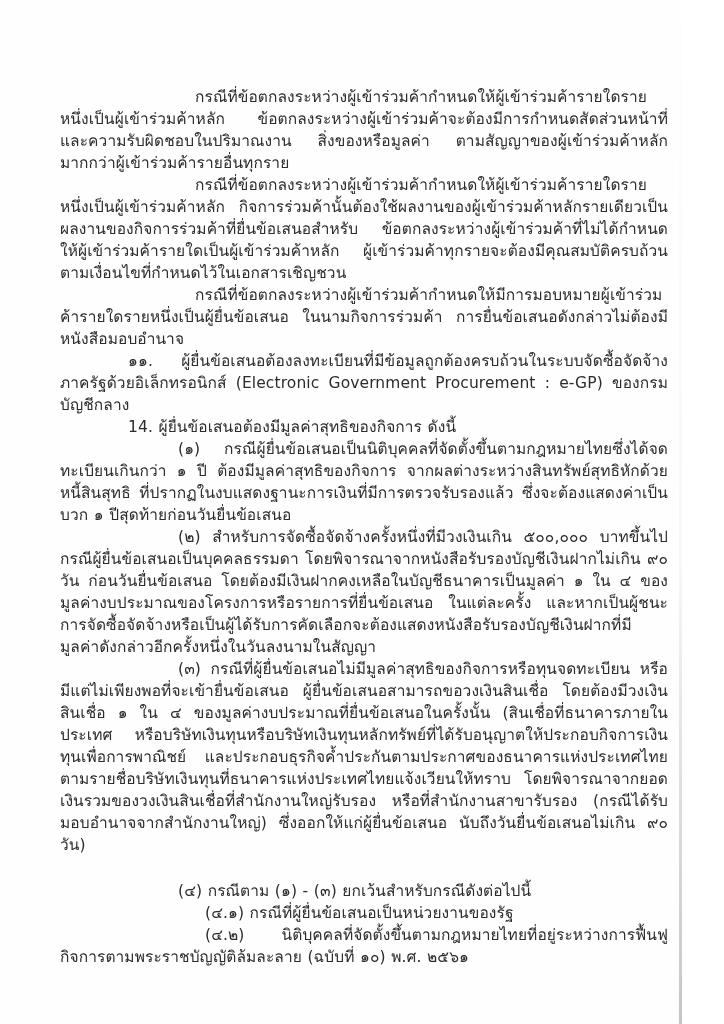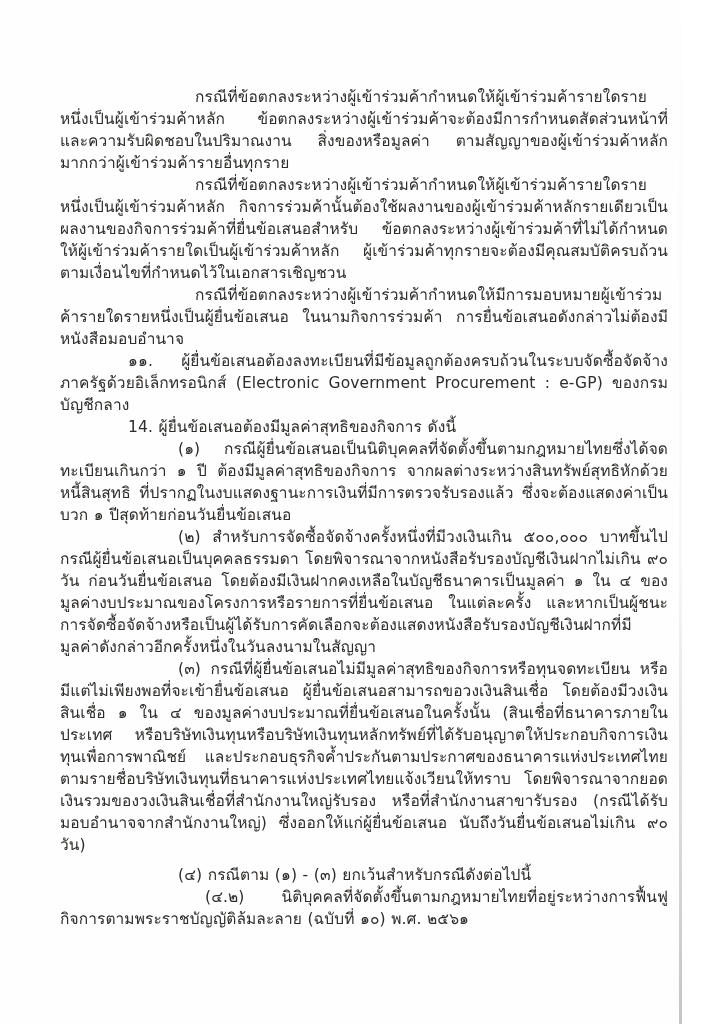--- a/index.html
+++ b/index.html
@@ -29,21 +29,21 @@
     margin: 0;
     letter-spacing: 0.1px;
     word-spacing: 0.5px;
   }
   
   .p-indent  { text-indent: 135px; }
   .p-item    { text-indent: 68px;  }
   .p-sub     { text-indent: 118px; }
   .p-sub2    { text-indent: 145px; }
   .gap-top-sm { }
-  .gap-top-md { margin-top: 8px; }
+  .gap-top-md { margin-top: 24px; }
   
   .scan-edge {
     position: absolute;
     top: 0;
     right: 0;
     width: 3px;
     height: 100%;
     background: linear-gradient(to bottom,
       rgba(120,120,120,0.00) 0%,
       rgba(120,120,120,0.05) 55%,
@@ -68,18 +68,19 @@
     <p class="para p-item">14. ผู้ยื่นข้อเสนอต้องมีมูลค่าสุทธิของกิจการ ดังนี้</p>
 
     <p class="para p-sub">(๑) กรณีผู้ยื่นข้อเสนอเป็นนิติบุคคลที่จัดตั้งขึ้นตามกฎหมายไทยซึ่งได้จดทะเบียนเกินกว่า ๑ ปี ต้องมีมูลค่าสุทธิของกิจการ จากผลต่างระหว่างสินทรัพย์สุทธิหักด้วยหนี้สินสุทธิ ที่ปรากฏในงบแสดงฐานะการเงินที่มีการตรวจรับรองแล้ว ซึ่งจะต้องแสดงค่าเป็นบวก ๑ ปีสุดท้ายก่อนวันยื่นข้อเสนอ</p>
 
     <p class="para p-sub">(๒) สำหรับการจัดซื้อจัดจ้างครั้งหนึ่งที่มีวงเงินเกิน ๕๐๐,๐๐๐ บาทขึ้นไป กรณีผู้ยื่นข้อเสนอเป็นบุคคลธรรมดา โดยพิจารณาจากหนังสือรับรองบัญชีเงินฝากไม่เกิน ๙๐ วัน ก่อนวันยื่นข้อเสนอ โดยต้องมีเงินฝากคงเหลือในบัญชีธนาคารเป็นมูลค่า ๑ ใน ๔ ของมูลค่างบประมาณของโครงการหรือรายการที่ยื่นข้อเสนอ ในแต่ละครั้ง และหากเป็นผู้ชนะการจัดซื้อจัดจ้างหรือเป็นผู้ได้รับการคัดเลือกจะต้องแสดงหนังสือรับรองบัญชีเงินฝากที่มีมูลค่าดังกล่าวอีกครั้งหนึ่งในวันลงนามในสัญญา</p>
 
     <p class="para p-sub">(๓) กรณีที่ผู้ยื่นข้อเสนอไม่มีมูลค่าสุทธิของกิจการหรือทุนจดทะเบียน หรือมีแต่ไม่เพียงพอที่จะเข้ายื่นข้อเสนอ ผู้ยื่นข้อเสนอสามารถขอวงเงินสินเชื่อ โดยต้องมีวงเงินสินเชื่อ ๑ ใน ๔ ของมูลค่างบประมาณที่ยื่นข้อเสนอในครั้งนั้น (สินเชื่อที่ธนาคารภายในประเทศ หรือบริษัทเงินทุนหรือบริษัทเงินทุนหลักทรัพย์ที่ได้รับอนุญาตให้ประกอบกิจการเงินทุนเพื่อการพาณิชย์ และประกอบธุรกิจค้ำประกันตามประกาศของธนาคารแห่งประเทศไทย ตามรายชื่อบริษัทเงินทุนที่ธนาคารแห่งประเทศไทยแจ้งเวียนให้ทราบ โดยพิจารณาจากยอดเงินรวมของวงเงินสินเชื่อที่สำนักงานใหญ่รับรอง หรือที่สำนักงานสาขารับรอง (กรณีได้รับมอบอำนาจจากสำนักงานใหญ่) ซึ่งออกให้แก่ผู้ยื่นข้อเสนอ นับถึงวันยื่นข้อเสนอไม่เกิน ๙๐ วัน)</p>
 
     <p class="para p-sub gap-top-md">(๔) กรณีตาม (๑) - (๓) ยกเว้นสำหรับกรณีดังต่อไปนี้</p>
 
+    <p class="para p-sub2">(๔.๑) กรณีที่ผู้ยื่นข้อเสนอเป็นหน่วยงานของรัฐ</p>
 
     <p class="para p-sub2">(๔.๒) นิติบุคคลที่จัดตั้งขึ้นตามกฎหมายไทยที่อยู่ระหว่างการฟื้นฟูกิจการตามพระราชบัญญัติล้มละลาย (ฉบับที่ ๑๐) พ.ศ. ๒๕๖๑</p>
 
   </div>
   <div class="scan-edge"></div>
 </div>
 
 </body></html>

